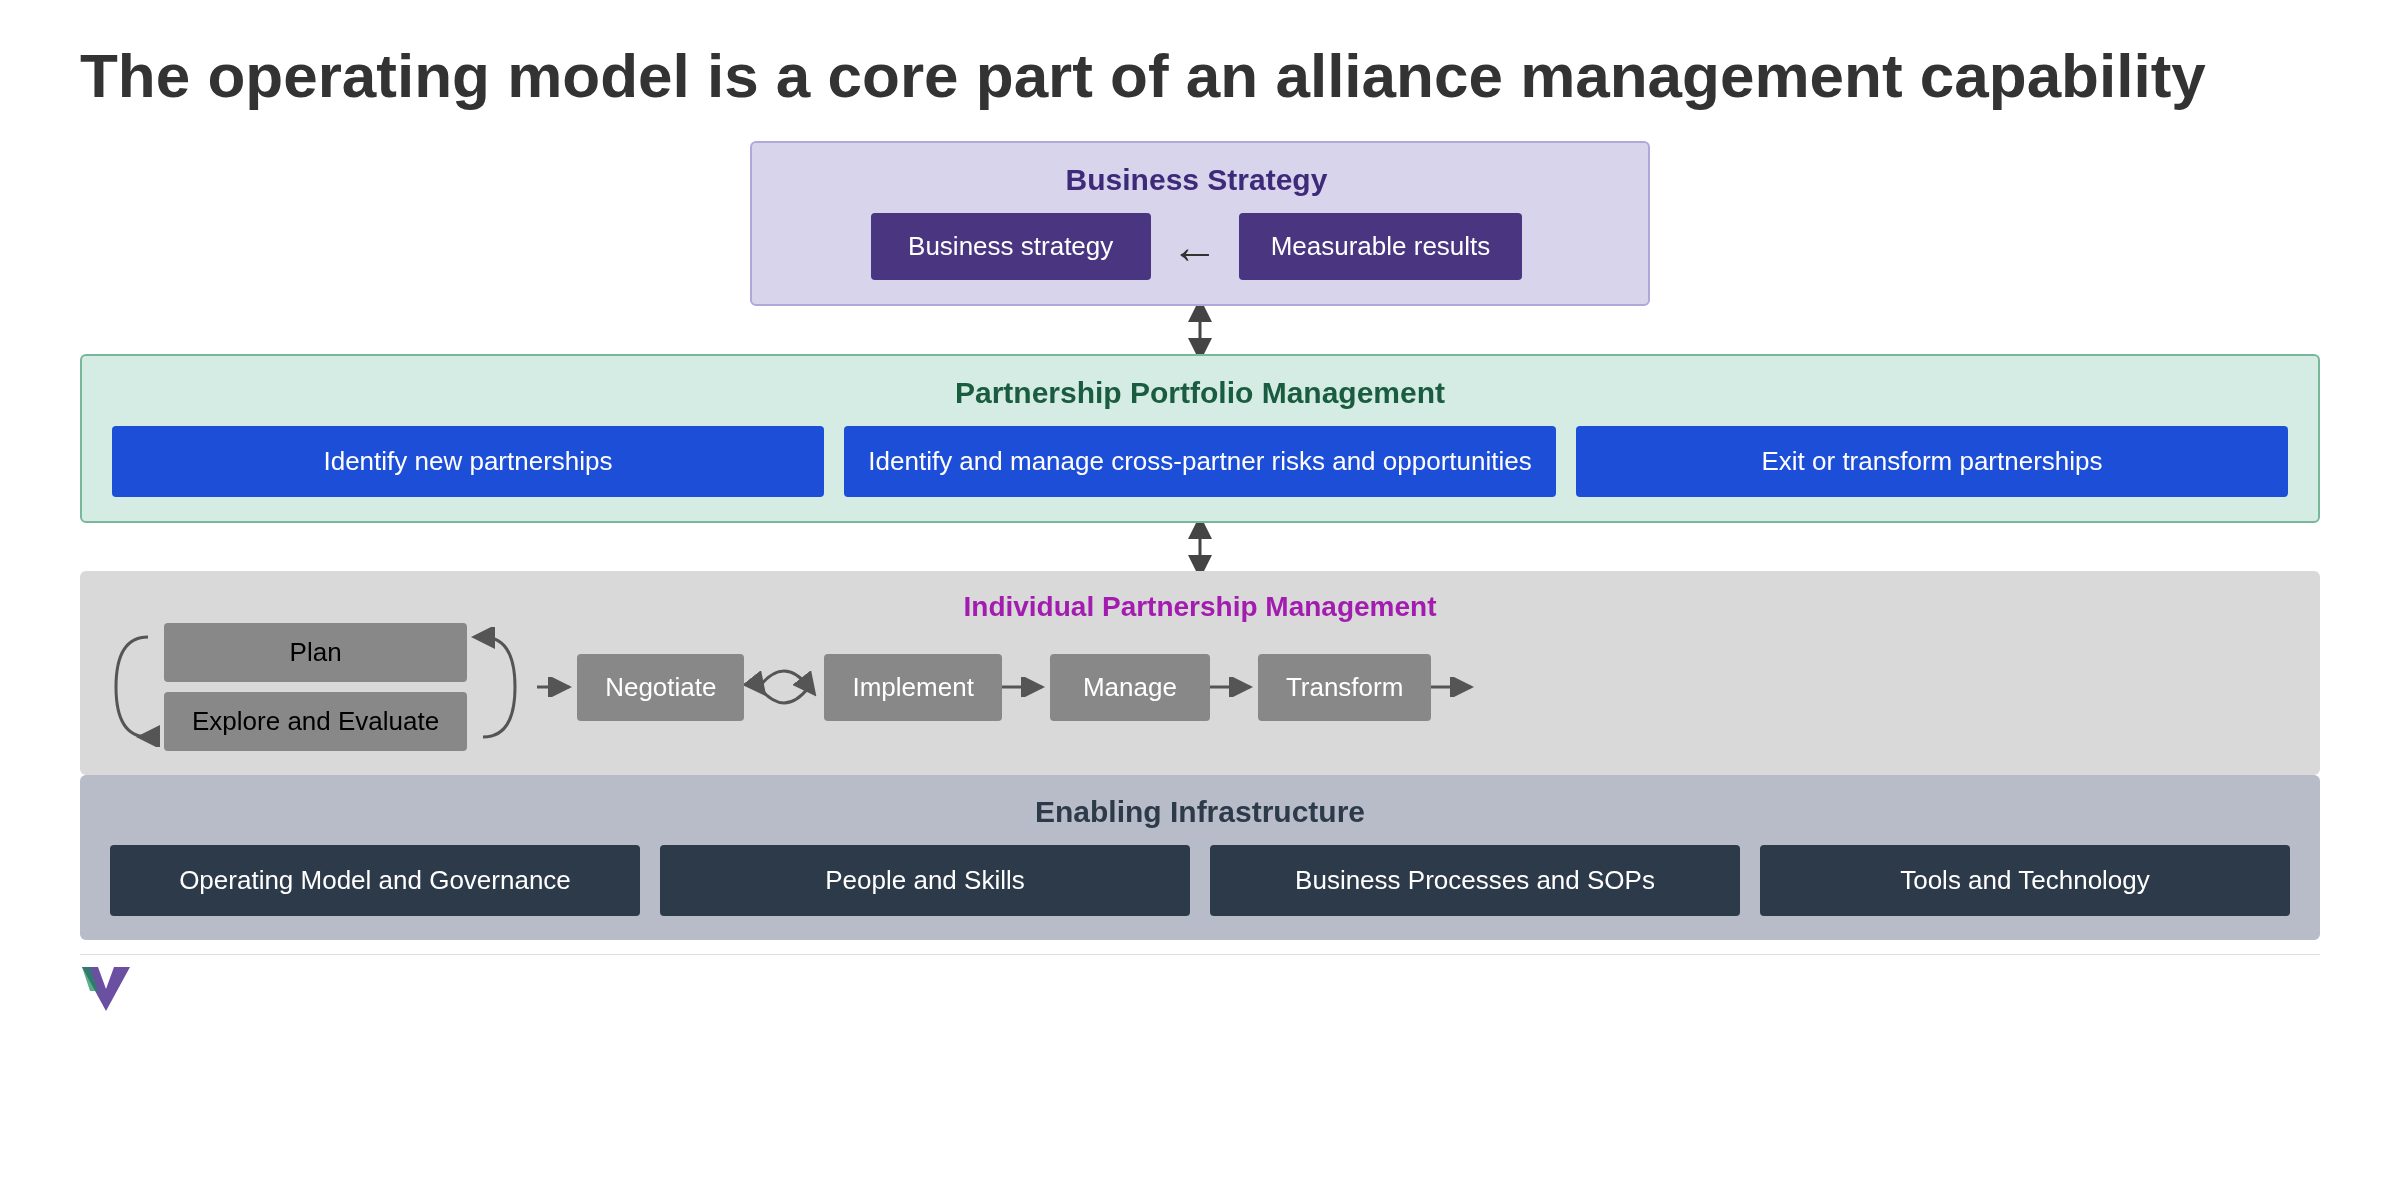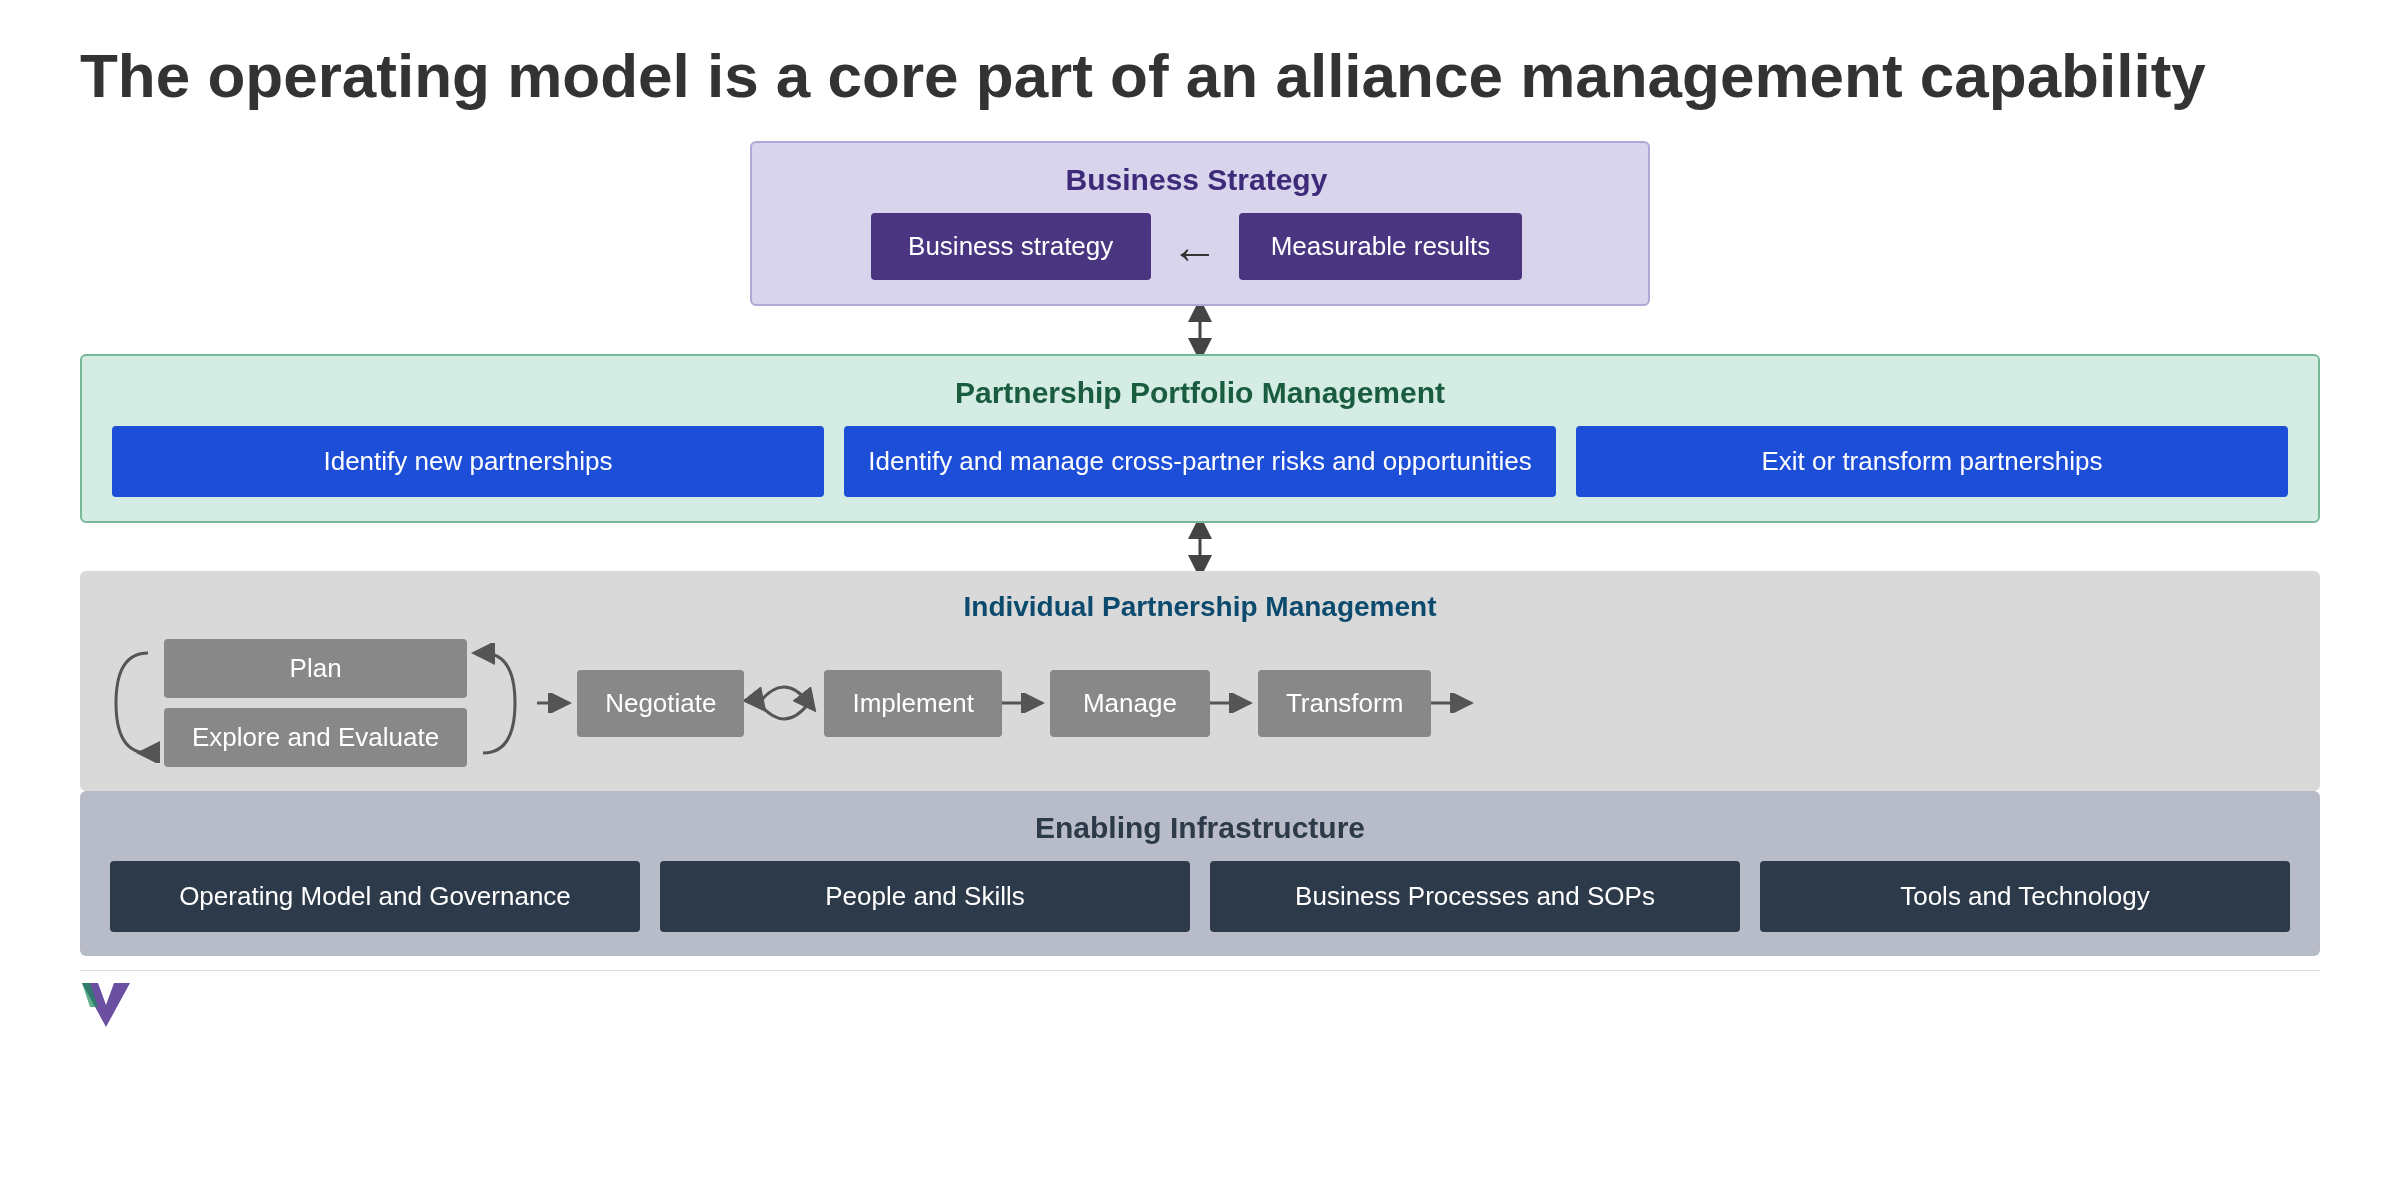--- a/index.html
+++ b/index.html
@@ -121,41 +121,41 @@
       background: #d9d9d9;
       border-radius: 6px;
       padding: 20px 30px 24px 30px;
       width: 100%;
     }
 
     .individual-section .section-title {
       text-align: center;
       font-size: 28px;
       font-weight: 700;
-      color: #0c4a6e;
-      margin-bottom: 16px;
+      color: #a21caf;
+      margin-bottom: 0;
     }
 
     .individual-inner {
       display: flex;
       gap: 16px;
       align-items: center;
     }
 
     .plan-explore-boxes {
       display: flex;
       flex-direction: column;
       gap: 10px;
       z-index: 2;
       position: relative;
     }
 
     .gray-box {
       background: #888;
-      color: #ffffff;
+      color: #000000;
       border-radius: 4px;
       padding: 14px 28px;
       font-size: 26px;
       text-align: center;
       min-width: 220px;
     }
 
     
     .flow-steps {
       display: flex;

